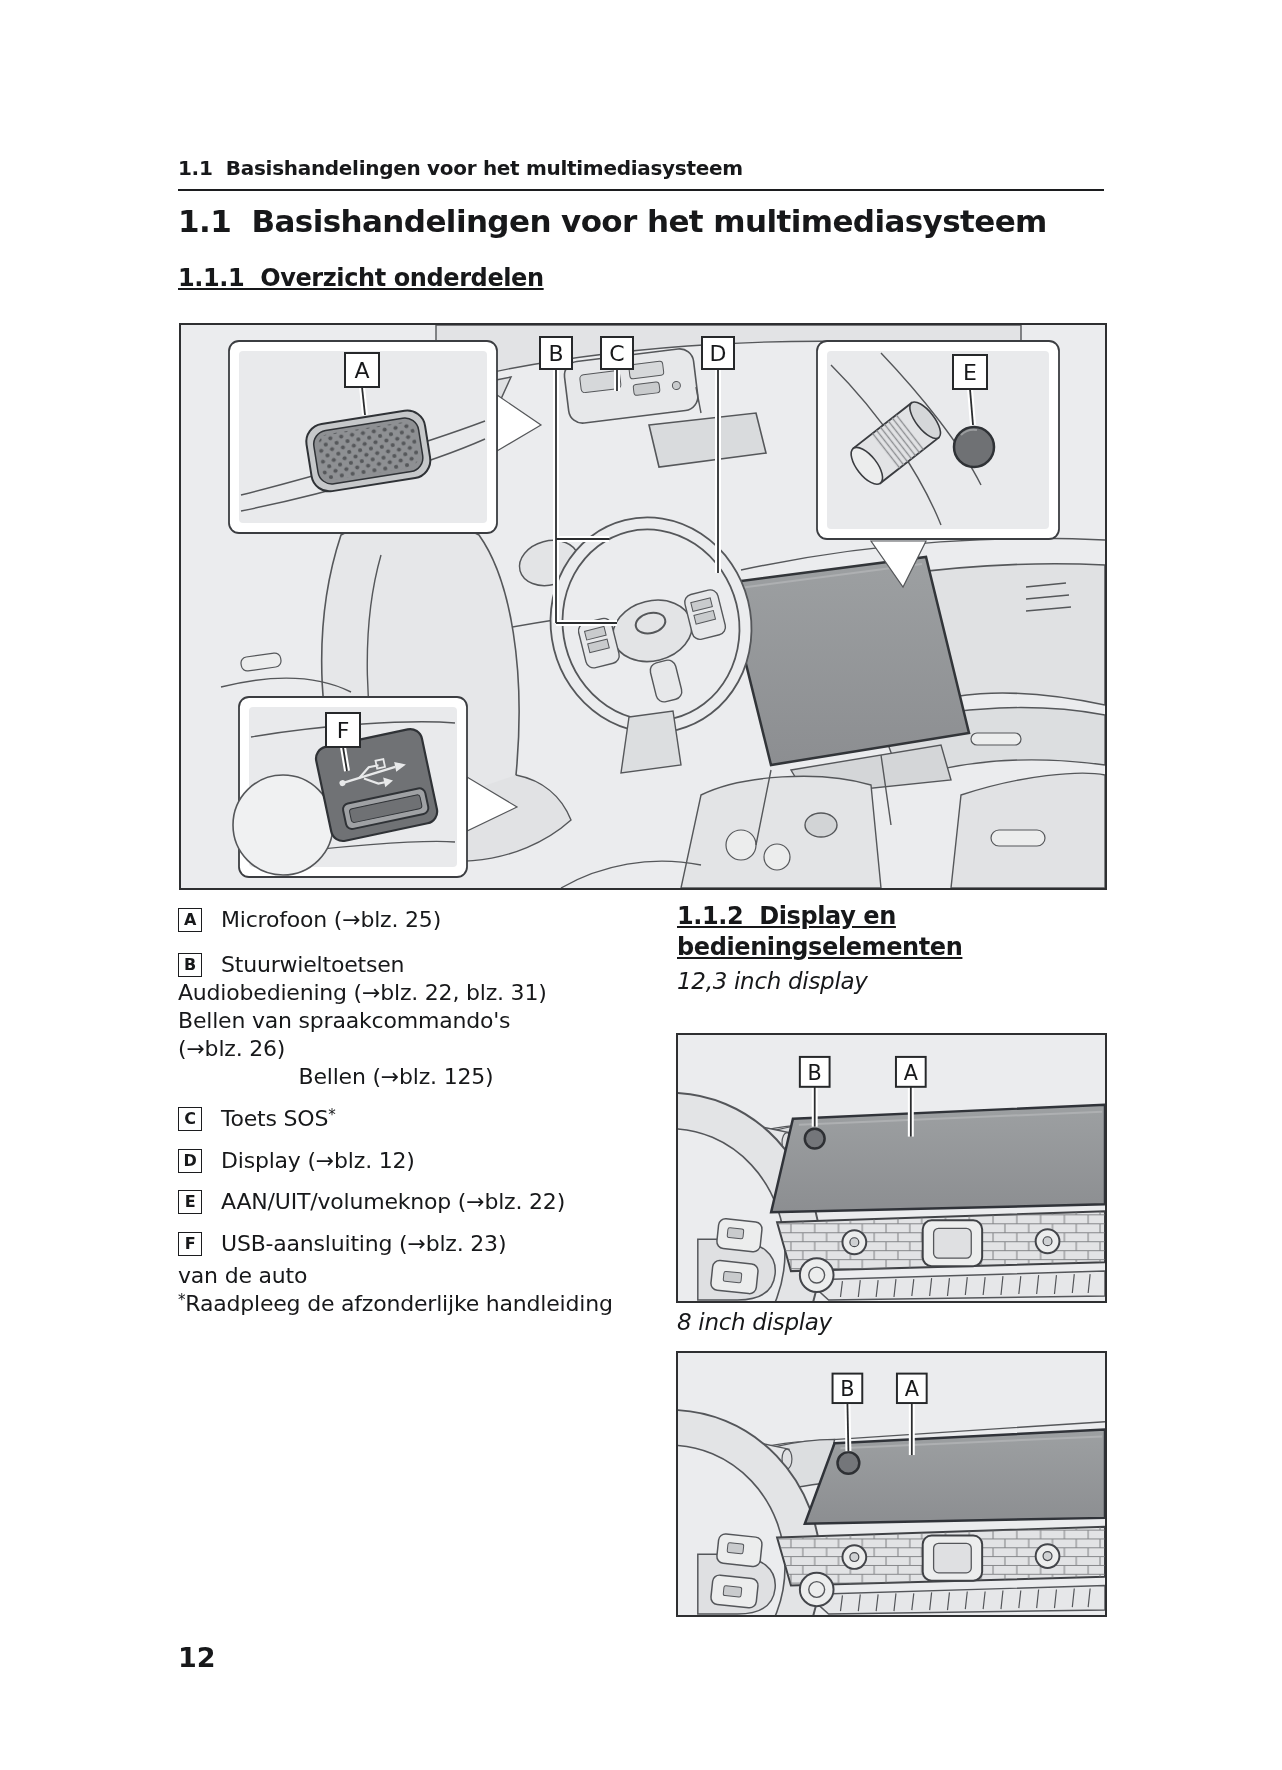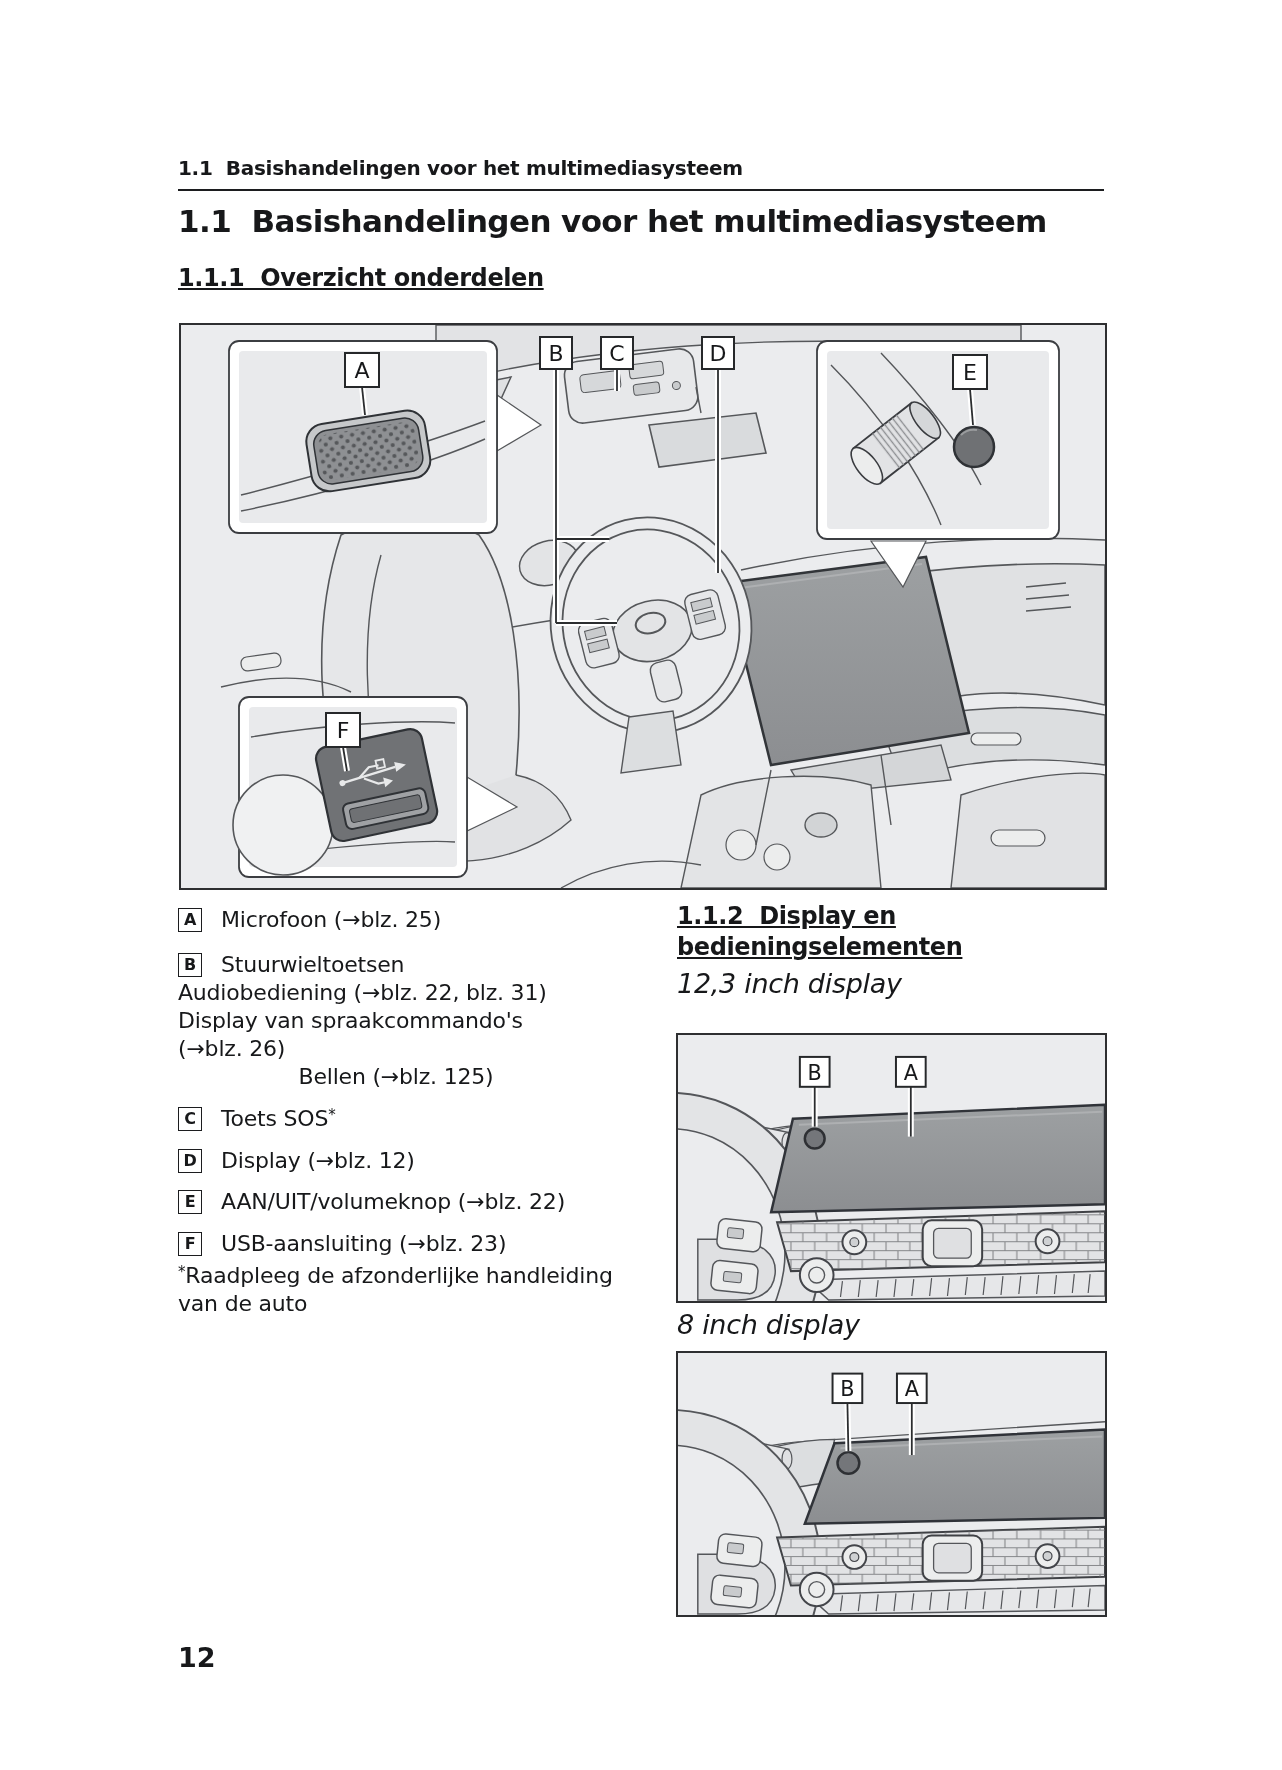--- a/index.html
+++ b/index.html
@@ -13,21 +13,21 @@
   .header-rule{left:178px;top:189px;width:926px;height:2px;background:#1c1d1f;}
   .page-title{left:178px;top:203px;font-size:31px;font-weight:bold;letter-spacing:-0.6px;}
   .section-h{font-size:24px;font-weight:bold;letter-spacing:-0.4px;}
   .sec-1{left:178px;top:264px;text-decoration:underline;}
   .sec-2{left:677px;top:901px;width:360px;line-height:31px;}
   .fig-frame{border:2px solid #2e2f31;background:#ebecee;box-sizing:border-box;}
   .fig-main{left:179px;top:323px;width:928px;height:567px;}
   .fig-12{left:676px;top:1033px;width:431px;height:270px;}
   .fig-8{left:676px;top:1351px;width:431px;height:266px;}
   .fig-frame svg{display:block;width:100%;height:100%;}
-  .caption{font-size:27px;font-style:italic;letter-spacing:-0.3px;}
+  .caption{font-size:23px;font-style:italic;letter-spacing:-0.3px;}
   .cap-12{left:677px;top:968px;}
   .cap-8{left:677px;top:1309px;}
   .legend{left:178px;top:906px;width:436px;font-size:22px;line-height:28px;letter-spacing:-0.2px;}
   .lrow{display:flex;align-items:flex-start;}
   .badge{
     flex:0 0 auto;display:inline-flex;align-items:center;justify-content:center;
     width:24px;height:24px;border:1.6px solid #1c1d1f;box-sizing:border-box;
     font-size:16px;font-weight:bold;margin-right:19px;margin-top:2px;background:#fff;
   }
   .mb17{margin-bottom:17px;} .mb14{margin-bottom:14px;text-align:center;} .mb13{margin-bottom:13px;} .mb4{margin-bottom:4px;}
@@ -250,41 +250,41 @@
 <div class="abs legend">
   <div class="lrow mb17">
     <span class="badge">A</span>
     <span>Microfoon (→blz. 25)</span>
   </div>
   <div class="lrow">
     <span class="badge">B</span>
     <span>Stuurwieltoetsen</span>
   </div>
   <div>Audiobediening (→blz. 22, blz. 31)</div>
-  <div>Display van spraakcommando's</div>
+  <div>Bellen van spraakcommando's</div>
   <div>(→blz. 26)</div>
   <div class="mb14">Bellen (→blz. 125)</div>
   <div class="lrow mb14">
     <span class="badge">C</span>
     <span><span>Toets SOS</span><sup class="star">*</sup></span>
   </div>
   <div class="lrow mb13">
     <span class="badge">D</span>
     <span>Display (→blz. 12)</span>
   </div>
   <div class="lrow mb14">
     <span class="badge">E</span>
     <span>AAN/UIT/volumeknop (→blz. 22)</span>
   </div>
   <div class="lrow mb4">
     <span class="badge">F</span>
     <span>USB-aansluiting (→blz. 23)</span>
   </div>
+  <div>van de auto</div>
   <div><sup class="star">*</sup><span>Raadpleeg de afzonderlijke handleiding</span></div>
-  <div>van de auto</div>
 </div>
 
 <h2 class="abs section-h sec-2" style="margin:0;text-decoration:underline;">
   <span style="display:block;">1.1.2&nbsp; Display en</span>
   <span style="display:block;">bedieningselementen</span>
 </h2>
 
 <div class="abs caption cap-12">12,3 inch display</div>
 
 <div class="abs fig-frame fig-12">

